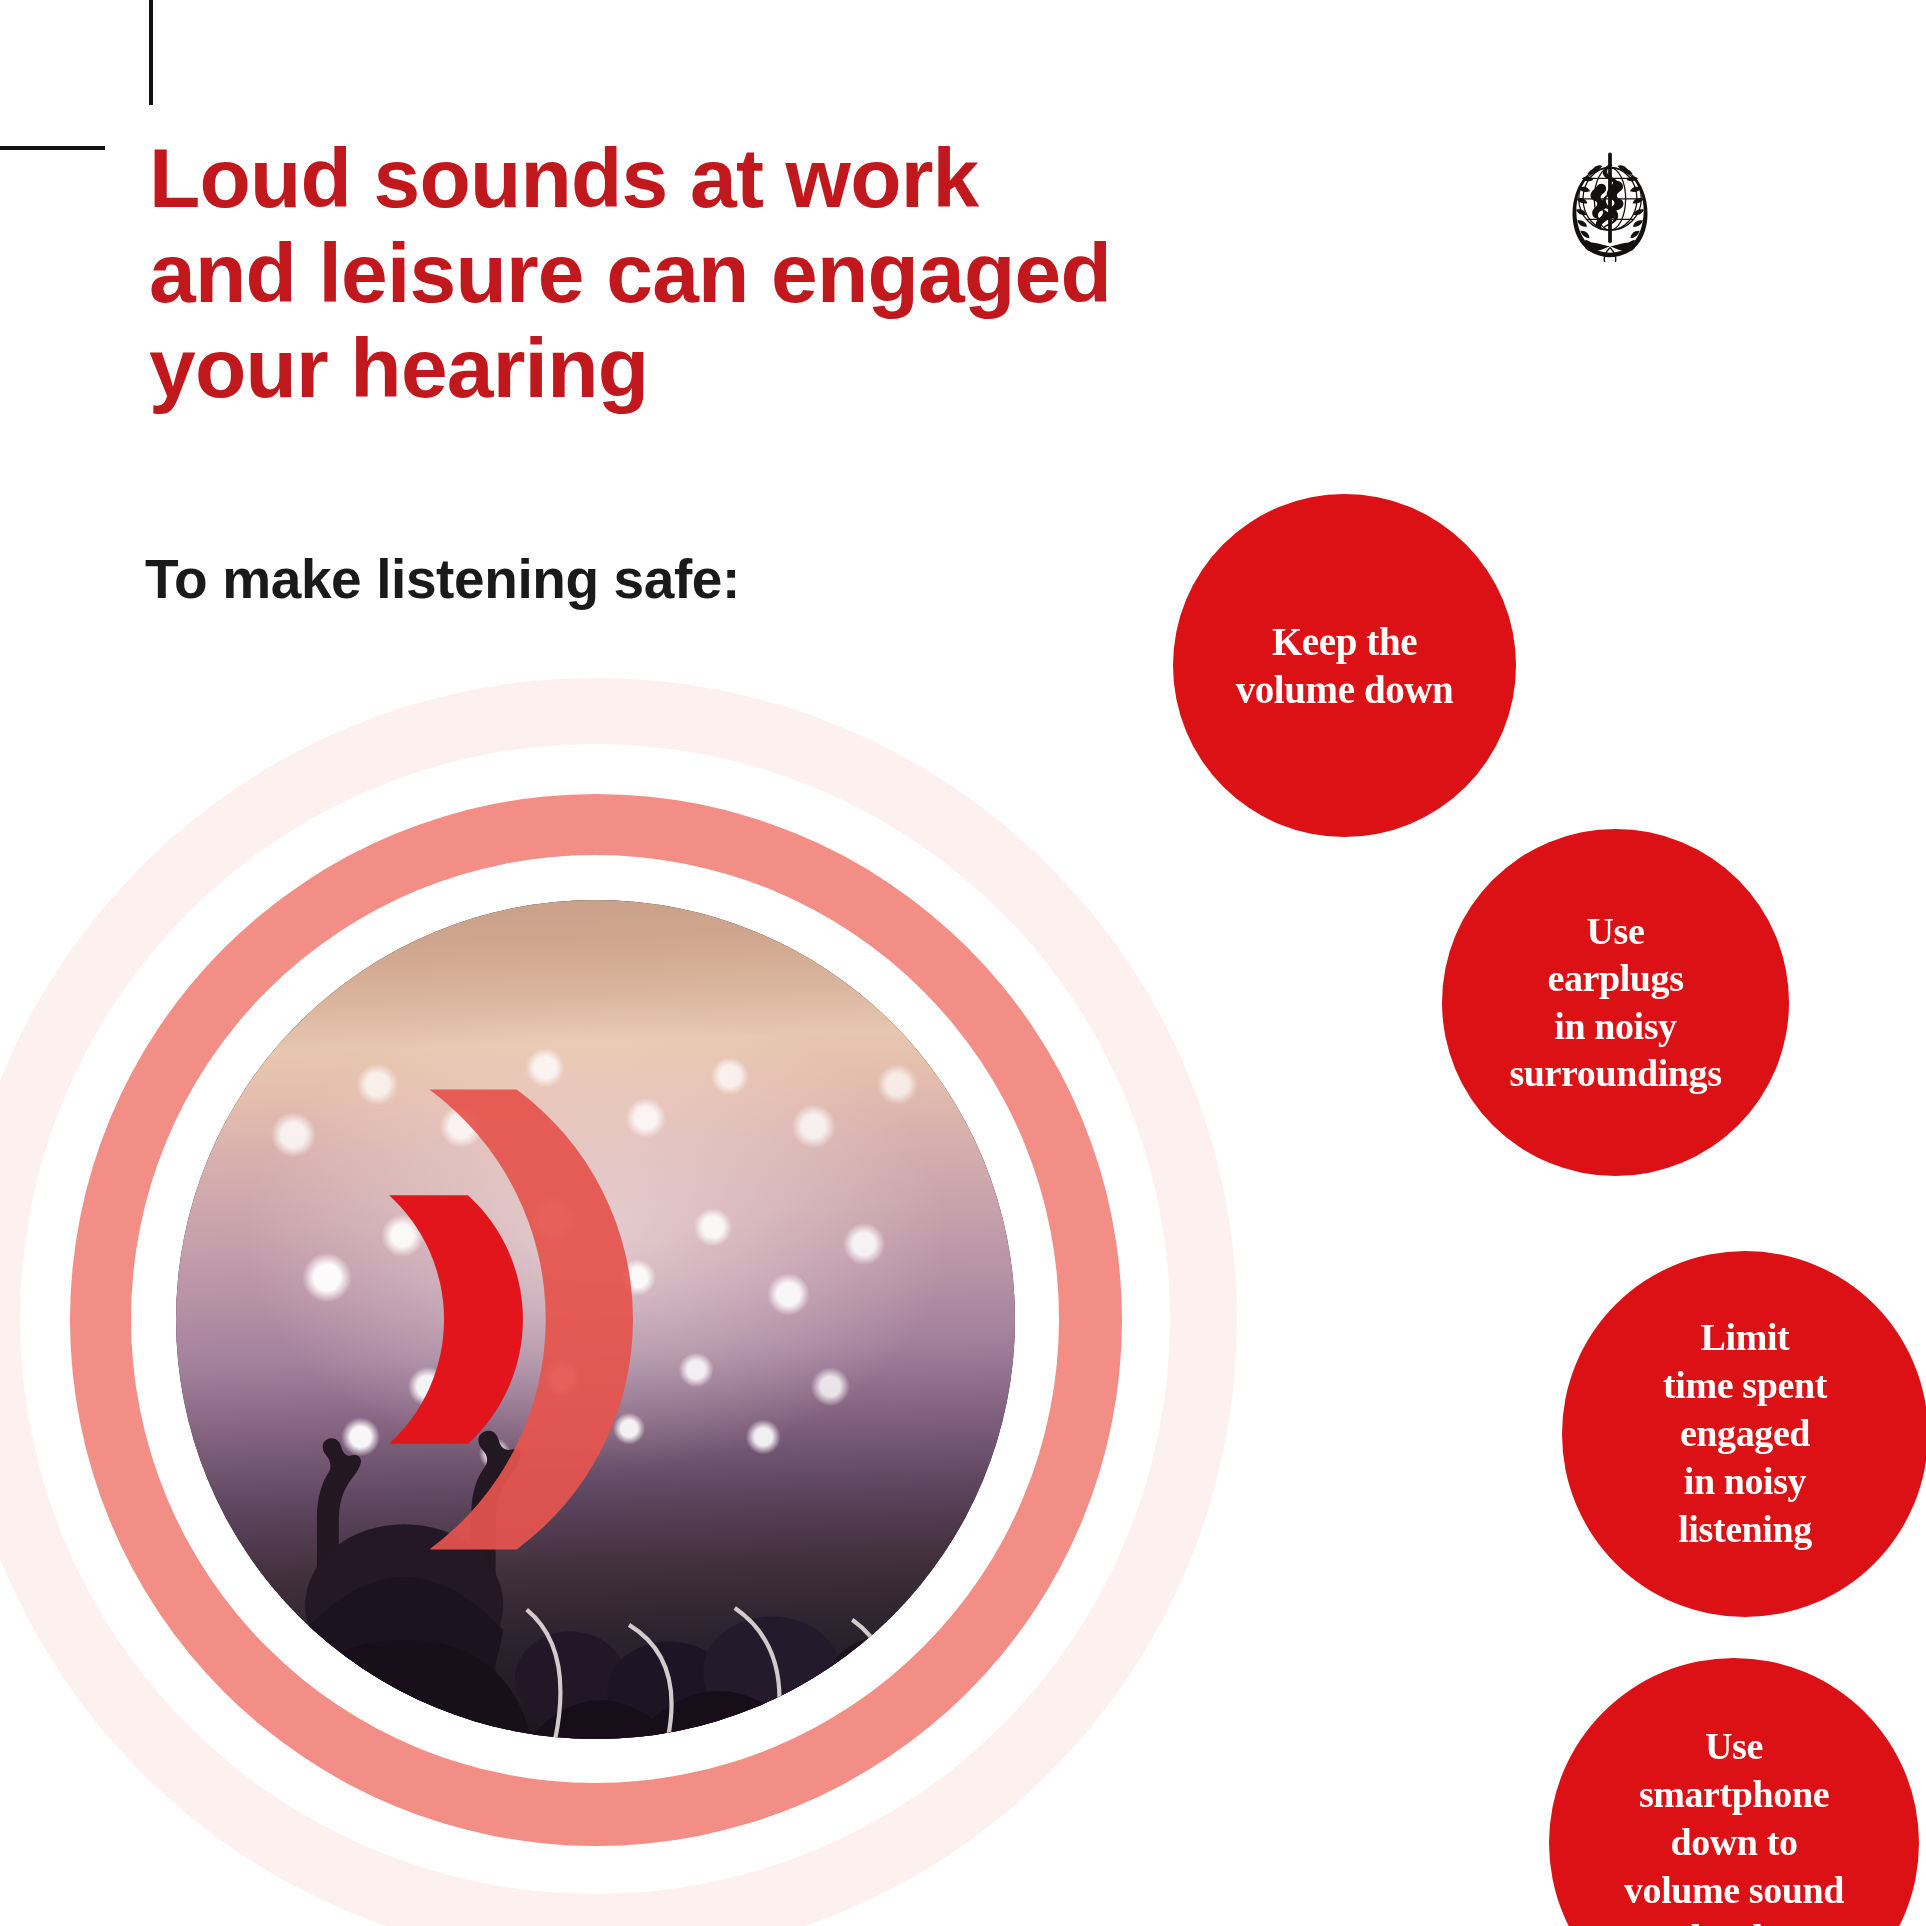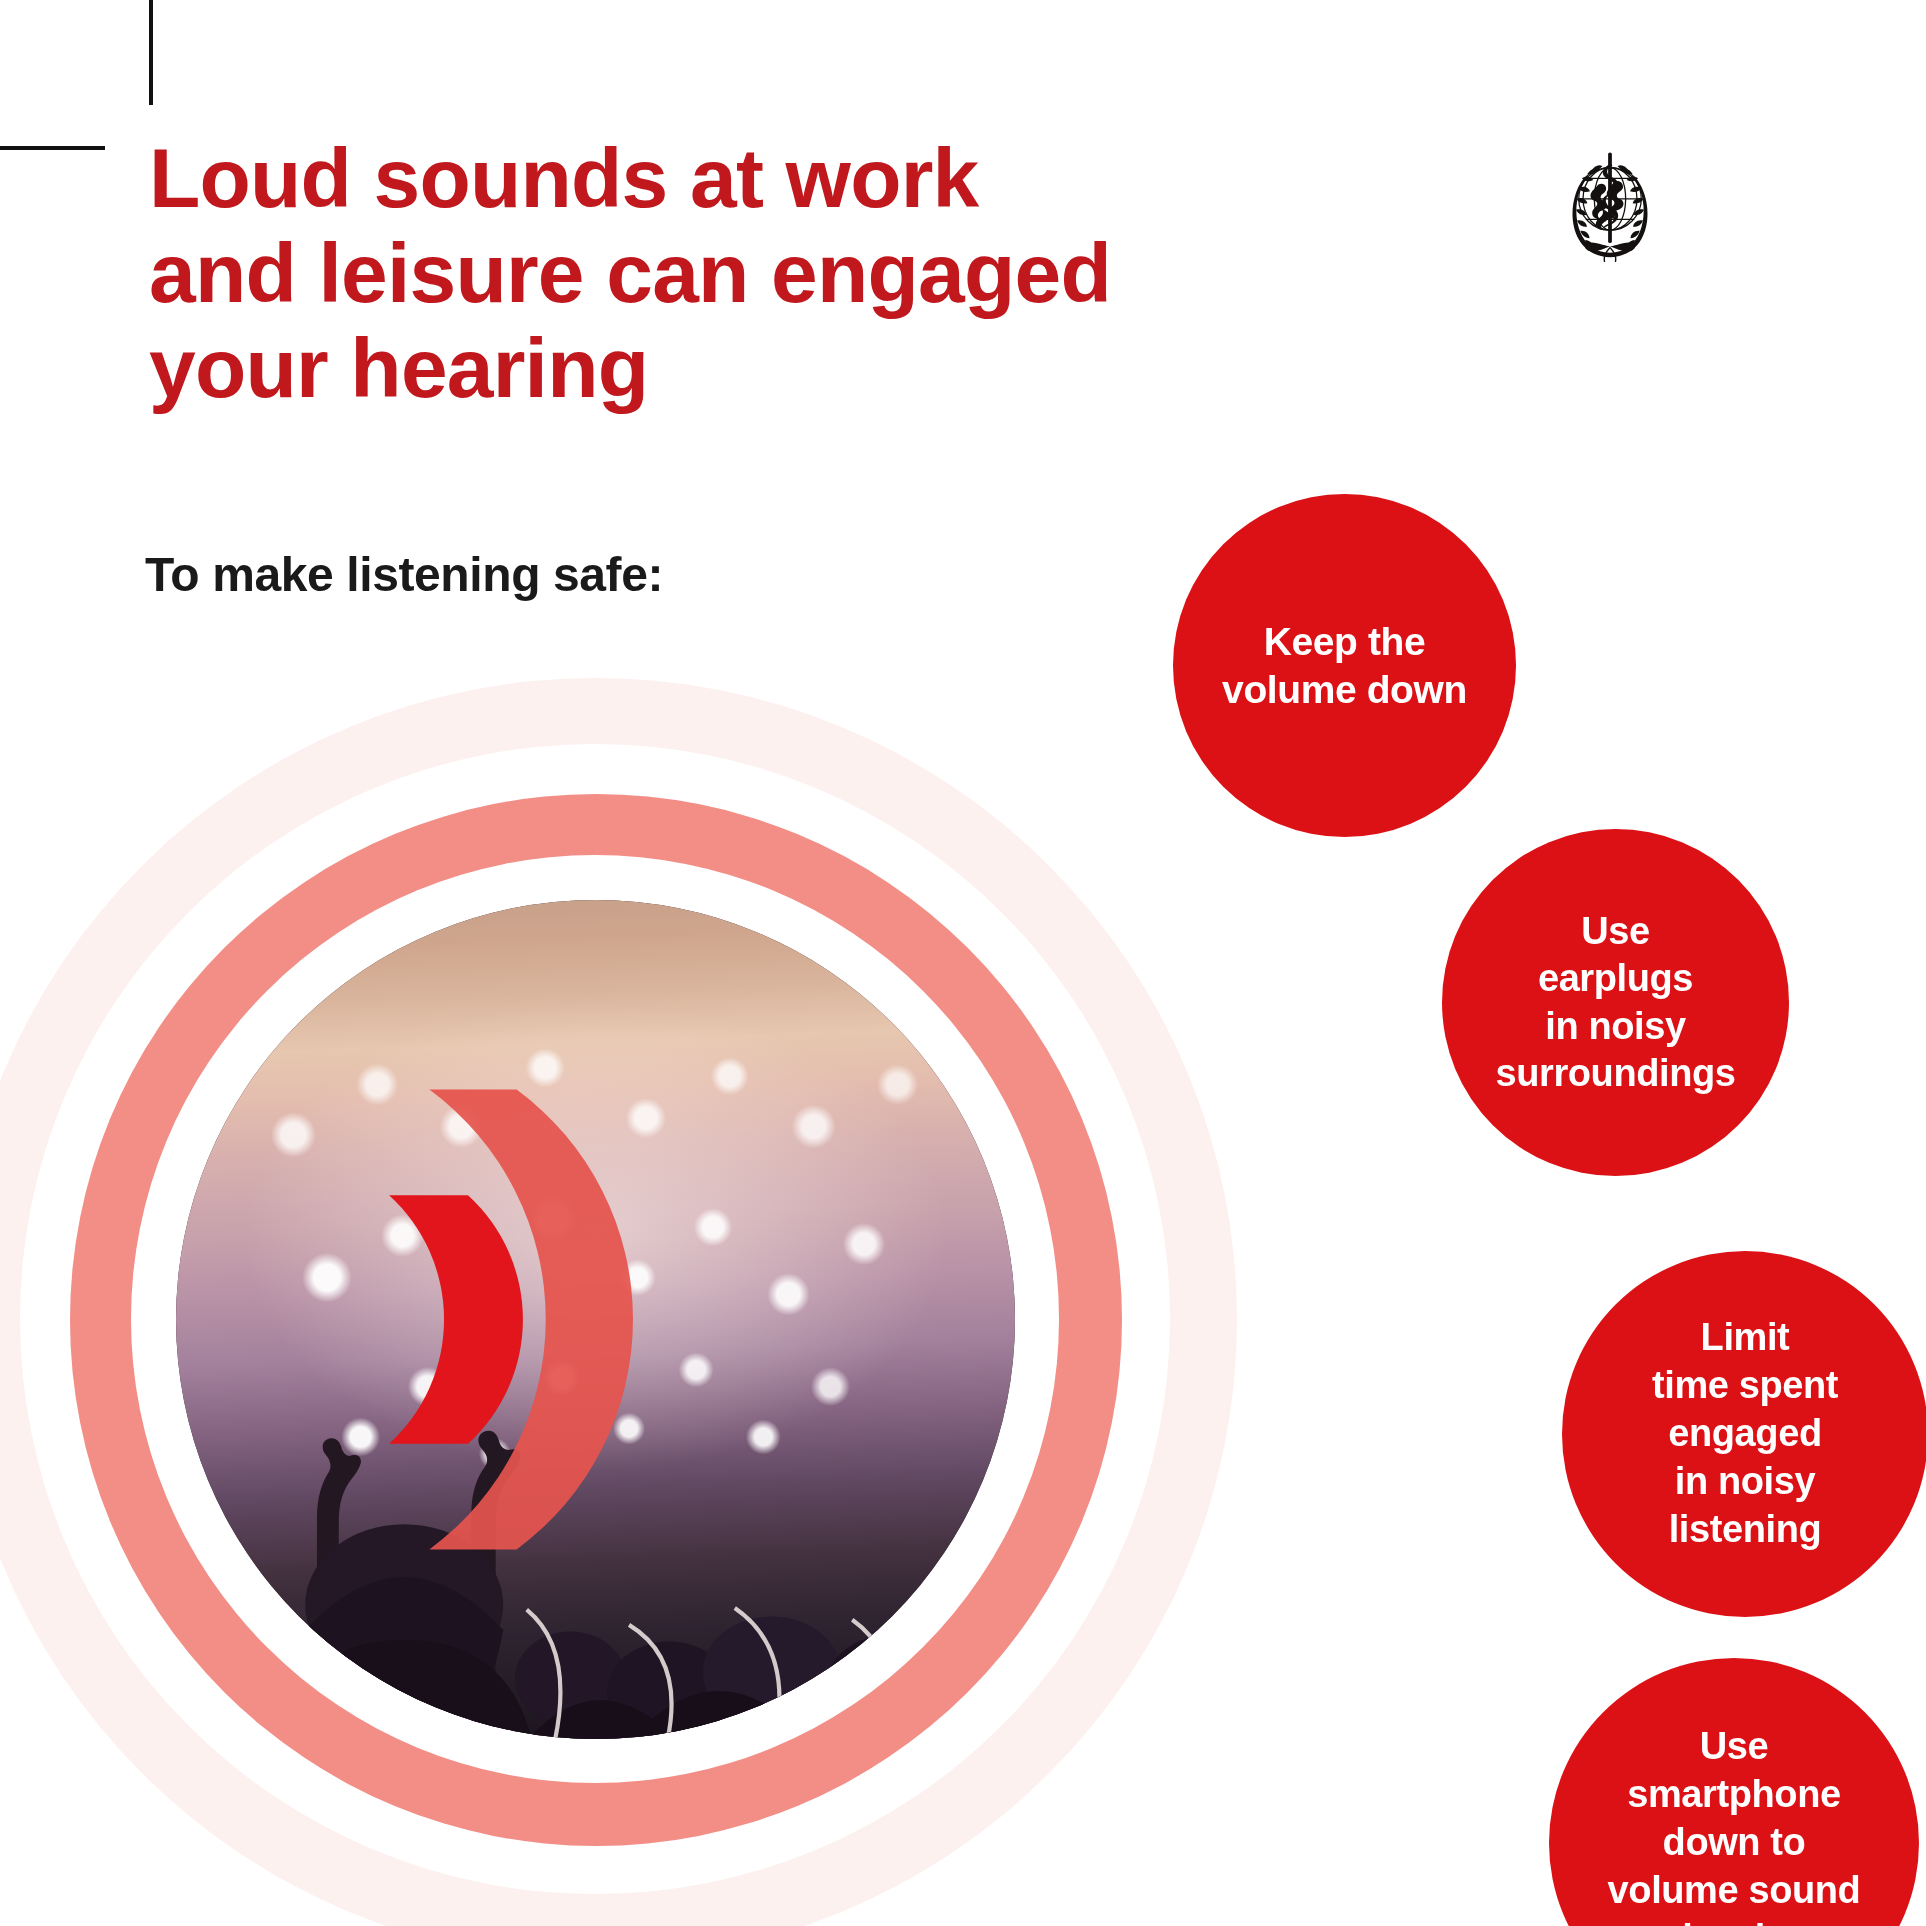--- a/index.html
+++ b/index.html
@@ -56,21 +56,21 @@
     line-height: 1.06;
     letter-spacing: -0.4px;
   }
   #who-wordmark span { display: block; white-space: nowrap; }
 
   #subhead {
     position: absolute;
     left: 145px;
     top: 547px;
     color: #1A1A1A;
-    font-size: 48px;
+    font-size: 55px;
     font-weight: bold;
     letter-spacing: -0.4px;
     white-space: nowrap;
   }
 
   
   #artwork {
     position: absolute;
     left: -46px;
     top: 678px;
@@ -170,21 +170,21 @@
     background: #DB1116;
     color: #ffffff;
     display: flex;
     align-items: center;
     justify-content: center;
     text-align: center;
     font-weight: bold;
     letter-spacing: -0.4px;
   }
   .bubble .txt { display: block; padding: 0 6%; }
-  .bubble .txt span { display: block; white-space: nowrap; }
+  .bubble .txt span { display: block; white-space: nowrap; font-family: Liberation Serif, serif; }
 
   #bubble-1 { left: 1173px; top: 494px; width: 343px; height: 343px; font-size: 39px; line-height: 1.22; }
   #bubble-2 { left: 1442px; top: 829px; width: 347px; height: 347px; font-size: 38px; line-height: 1.24; }
   #bubble-3 { left: 1562px; top: 1251px; width: 366px; height: 366px; font-size: 38px; line-height: 1.26; }
   #bubble-4 { left: 1549px; top: 1658px; width: 370px; height: 370px; font-size: 38px; line-height: 1.26; }
 </style>
 </head>
 <body>
 
 <div id="poster">

